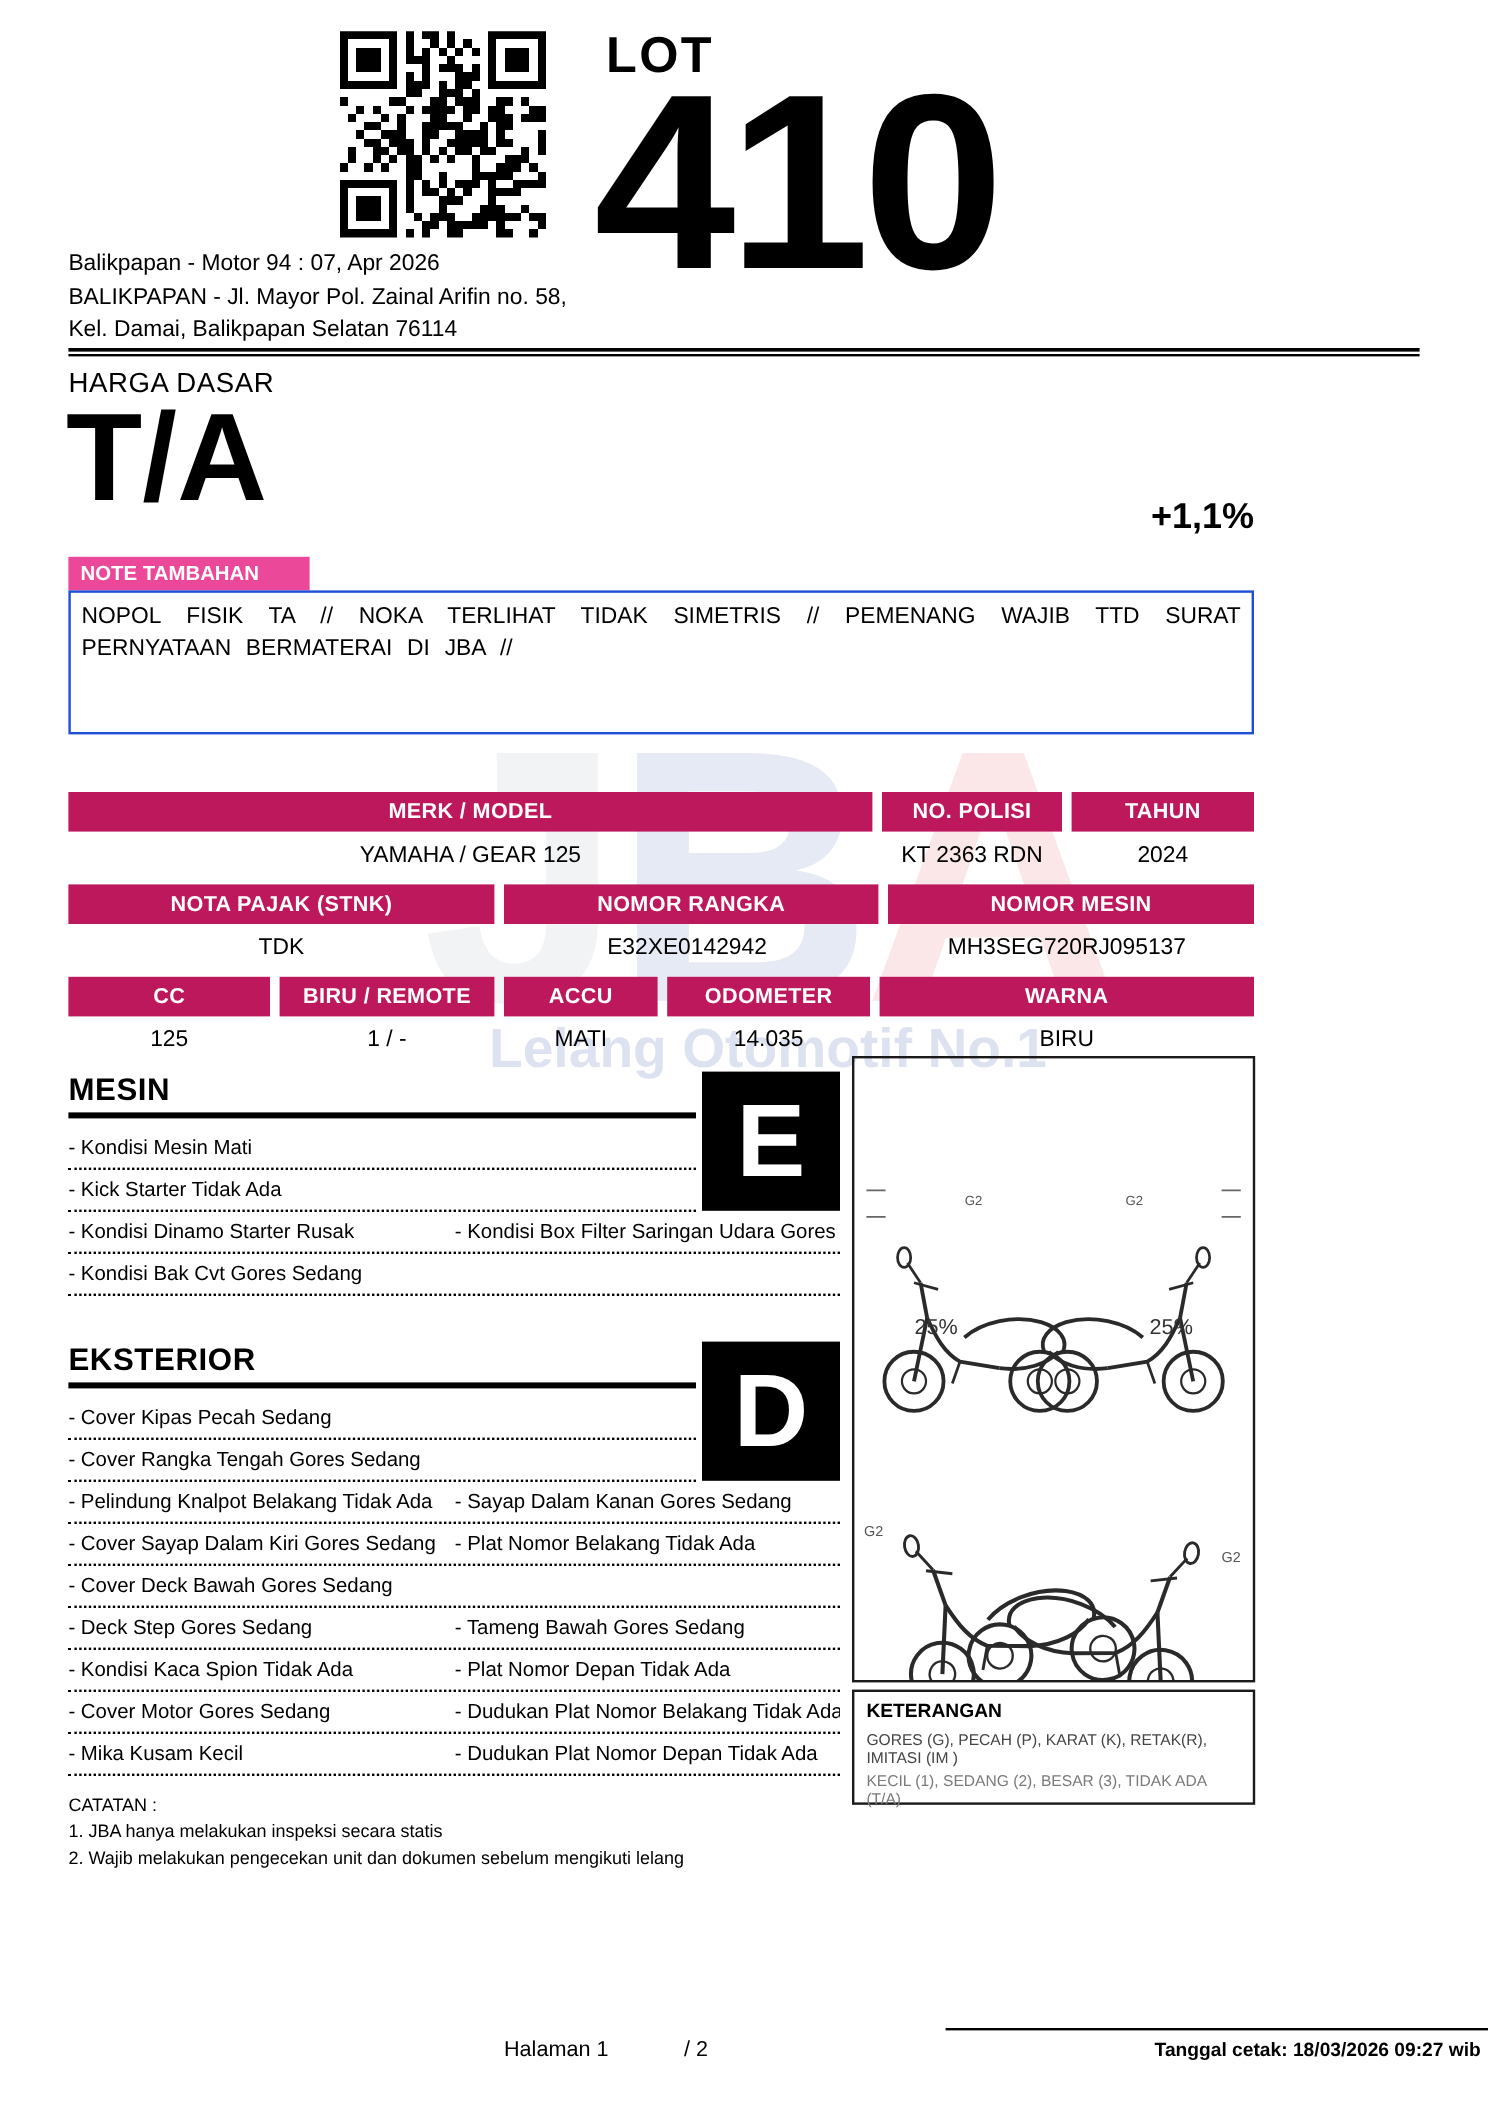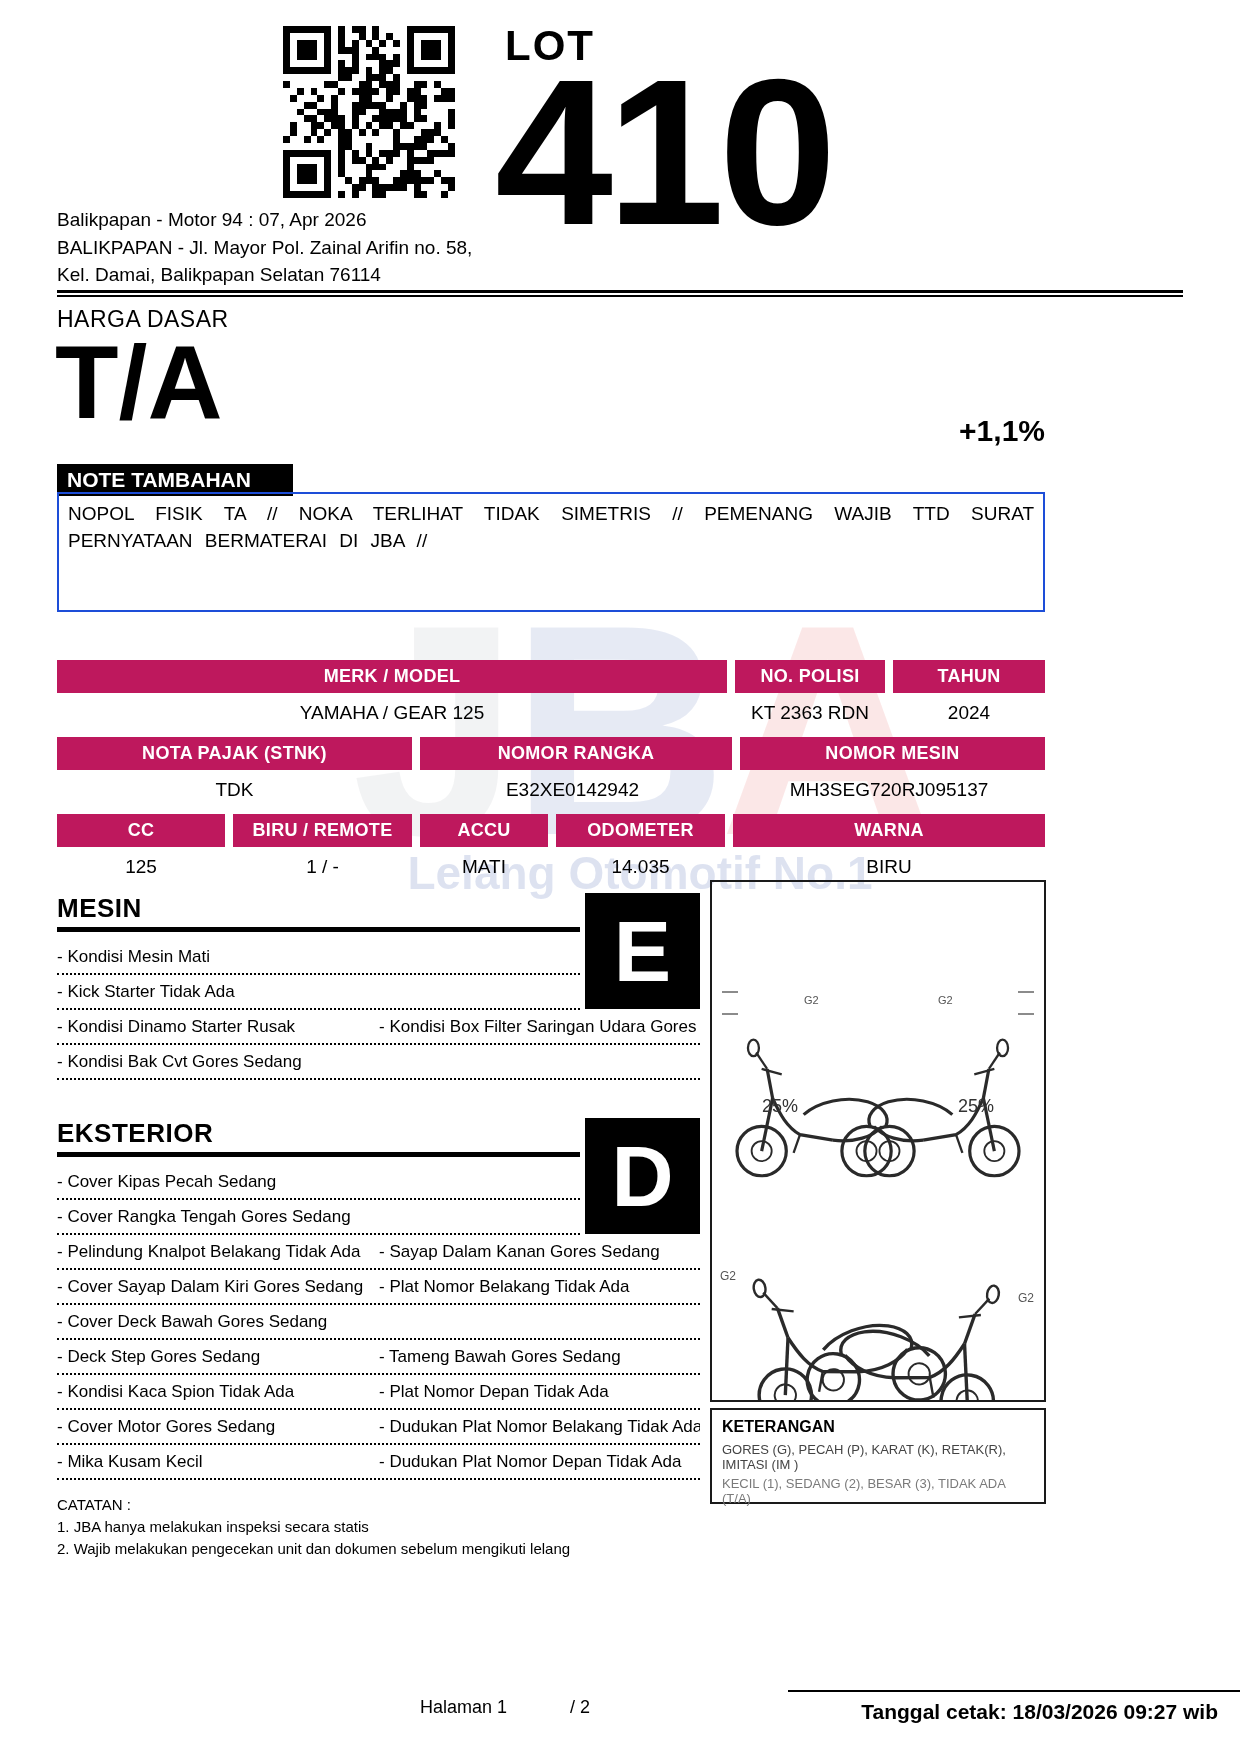--- a/index.html
+++ b/index.html
@@ -22,21 +22,21 @@
   .qr svg { width:172px; height:172px; display:block; }
   .lot-label { left:505px; top:22px; font-size:42px; font-weight:bold; letter-spacing:2px; }
   .lot-number { left:495px; top:48px; font-size:208px; font-weight:bold; line-height:1; letter-spacing:-6px; transform:scaleX(1.02); transform-origin:left top; }
   .addr { left:57px; top:206px; font-size:19px; line-height:1.45; }
   .double-rule { left:57px; top:290px; width:1126px; height:7px; border-top:3px solid #000; border-bottom:2px solid #000; }
 
   .harga-label { left:57px; top:306px; font-size:23px; letter-spacing:0.5px; }
   .harga-value { left:55px; top:330px; font-size:104px; font-weight:bold; line-height:1; }
   .increment { left:790px; top:414px; width:255px; text-align:right; font-size:30px; font-weight:bold; }
 
-  .note-label { left:57px; top:464px; background:#000000; color:#fff; font-size:21px; font-weight:bold; padding:4px 42px 4px 10px; display:inline-block;text-align:right; }
+  .note-label { left:57px; top:464px; background:#ec4899; color:#fff; font-size:17px; font-weight:bold; padding:4px 42px 4px 10px; display:inline-block;text-align:right; }
   .note-box { left:57px; top:492px; width:988px; height:120px; border:2px solid #1d4ed8; padding:7px 9px; font-size:19px; line-height:1.4; text-align:justify; word-spacing:7px; }
 
   
   .specs { left:57px; top:660px; width:988px; }
   .srow { display:flex; gap:8px; }
   .hd { background:#be185d; color:#fff; font-weight:bold; font-size:18px; text-align:center; height:33px; line-height:33px; letter-spacing:0.3px; }
   .val { font-size:19px; text-align:center; height:44px; line-height:40px; }
   .w670{width:670px}.w150{width:150px}.w152{width:152px}
   .w355{width:355px}.w305{width:305px}.w311{width:312px}
   .w168{width:168px}.w179{width:179px}.w128{width:128px}.w169{width:169px}.w312{width:312px}
@@ -59,21 +59,21 @@
   .keterangan { left:710px; top:1408px; width:336px; height:96px; border:2px solid #1a1a1a; padding:8px 10px; }
   .ket-title { font-size:16px; font-weight:bold; margin-bottom:6px; }
   .ket-line1 { font-size:13px; color:#444; margin-bottom:4px; }
   .ket-line2 { font-size:13px; color:#7a7a7a; }
 
   
   .catatan { left:57px; top:1494px; font-size:15px; line-height:1.45; }
   .catatan .cat-label { font-weight:normal; }
   .footer-page { left:420px; top:1697px; font-size:18px; }
   .footer-page .ptotal { margin-left:58px; }
-  .footer-printed { left:788px; top:1690px; width:452px; text-align:right; font-size:21px; font-weight:bold; border-top:2px solid #000; padding-top:8px; padding-right:22px; }
+  .footer-printed { left:788px; top:1690px; width:452px; text-align:right; font-size:16px; font-weight:bold; border-top:2px solid #000; padding-top:8px; padding-right:6px; }
 </style>
 </head>
 <body>
 
 <div class="page">
 
   <div class="watermark">
     <div class="wm-letters">
       <span class="wm-j">J</span><span class="wm-b">B</span><span class="wm-a">A</span>
     </div>

